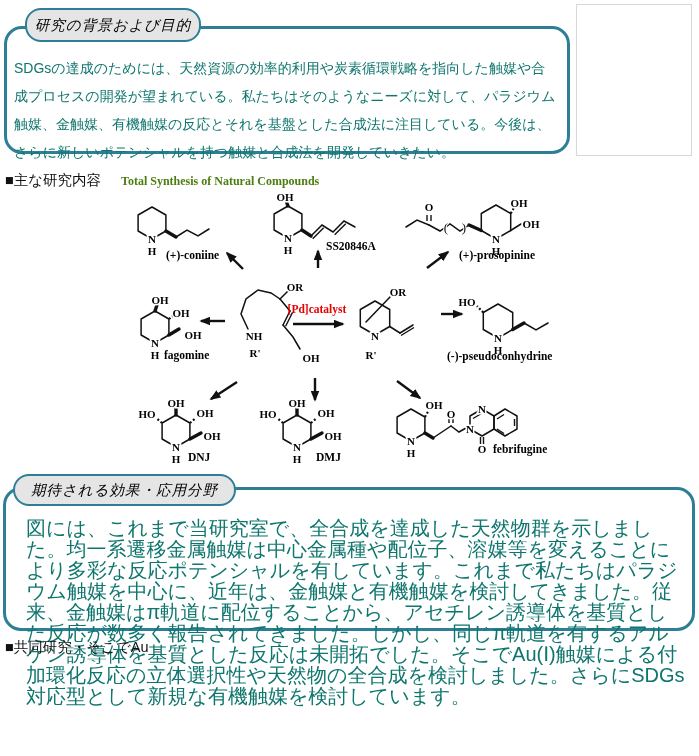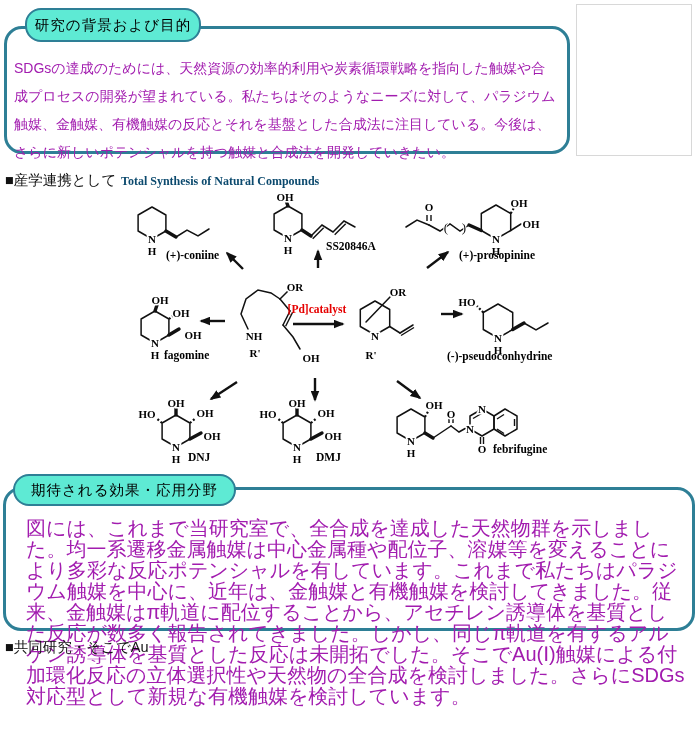--- a/index.html
+++ b/index.html
@@ -1,36 +1,36 @@
 <!DOCTYPE html>
 <html><head>
 <meta charset="utf-8">
 <style>
   html,body{margin:0;padding:0;background:#fff;}
   #page{position:relative;width:699px;height:756px;background:#fff;overflow:hidden;
         font-family:"Liberation Sans",sans-serif;color:#000;}
-  .pill{position:absolute;background:#5eead4;border:2.5px solid #2e7f96;border-radius:16px;
+  .pill{position:absolute;background:#e5e5e5;border:2.5px solid #2e7f96;border-radius:16px;
         display:flex;align-items:center;justify-content:center;font-size:14.5px;
-        letter-spacing:1px;z-index:3;}
+        letter-spacing:1px;z-index:3;font-style:italic;}
   #pill1{left:25px;top:8px;width:172px;height:30px;}
   #pill3{left:13px;top:474px;width:219px;height:28px;text-align:center;}
   .frame{position:absolute;border:3px solid #2e7f96;border-radius:18px;background:#fff;z-index:1;}
   #frame1{left:4px;top:26px;width:560px;height:122px;}
   #frame3{left:3px;top:487px;width:686px;height:138px;}
   #photo{position:absolute;left:576px;top:4px;width:114px;height:150px;
          border:1px solid #d8d8d8;background:#fff;}
-  .para{position:absolute;z-index:2;word-break:break-all;color:#a21caf;}
+  .para{position:absolute;z-index:2;word-break:break-all;color:#0f766e;}
   #p1{left:14px;top:40px;width:542px;font-size:14px;line-height:28px;}
   #p3{left:26px;top:498px;width:659px;font-size:20px;line-height:21px;}
   #p4{left:18px;top:663px;width:674px;font-size:14px;line-height:20px;}
   .heading{position:absolute;font-size:14.5px;color:#111;z-index:2;}
   #h2{left:5px;top:171px;}
   #h4{left:5px;top:638px;}
   #sub2{position:absolute;left:121px;top:174px;font-family:"Liberation Serif",serif;
-        font-weight:bold;font-size:12px;color:#0c4a6e;z-index:2;}
+        font-weight:bold;font-size:12px;color:#4d7c0f;z-index:2;}
   #diagram{position:absolute;left:0;top:192px;z-index:2;}
   .bond{stroke:#111;stroke-width:1.5;fill:none;stroke-linecap:round;}
   .dbond{stroke:#111;stroke-width:1.4;fill:none;}
   .wedge{stroke:#111;stroke-width:3.4;fill:none;stroke-linecap:round;}
   .hash{stroke:#111;stroke-width:2.2;fill:none;stroke-dasharray:2,2;}
   .ring{stroke:#111;stroke-width:1.5;fill:none;stroke-linejoin:round;}
   .arrow{stroke:#111;stroke-width:2.4;fill:none;marker-end:url(#ah);}
   .atom{font:bold 11px "Liberation Serif",serif;fill:#000;text-anchor:middle;
         paint-order:stroke;stroke:#fff;stroke-width:3px;}
   .cname{font:bold 11.5px "Liberation Serif",serif;fill:#000;}
@@ -43,21 +43,21 @@
 
 <div id="page">
 
   <div class="frame" id="frame1"></div>
   <div class="pill" id="pill1">
     <span>研究の背景および目的</span>
   </div>
   <p class="para" id="p1">SDGsの達成のためには、天然資源の効率的利用や炭素循環戦略を指向した触媒や合成プロセスの開発が望まれている。私たちはそのようなニーズに対して、パラジウム触媒、金触媒、有機触媒の反応とそれを基盤とした合成法に注目している。今後は、さらに新しいポテンシャルを持つ触媒と合成法を開発していきたい。</p>
   <div id="photo"></div>
 
-  <div class="heading" id="h2">■産学連携として</div>
+  <div class="heading" id="h2">■主な研究内容</div>
   <div id="sub2">Total Synthesis of Natural Compounds</div>
 
   <svg id="diagram" width="699" height="280" viewBox="0 0 699 280">
     <defs>
       <marker id="ah" viewBox="0 0 10 8" refX="8.5" refY="4" markerWidth="11" markerHeight="9" orient="auto" markerUnits="userSpaceOnUse">
         <path d="M0,0 L10,4 L0,8 z" fill="#111"></path>
       </marker>
     </defs>
 
     <g>

